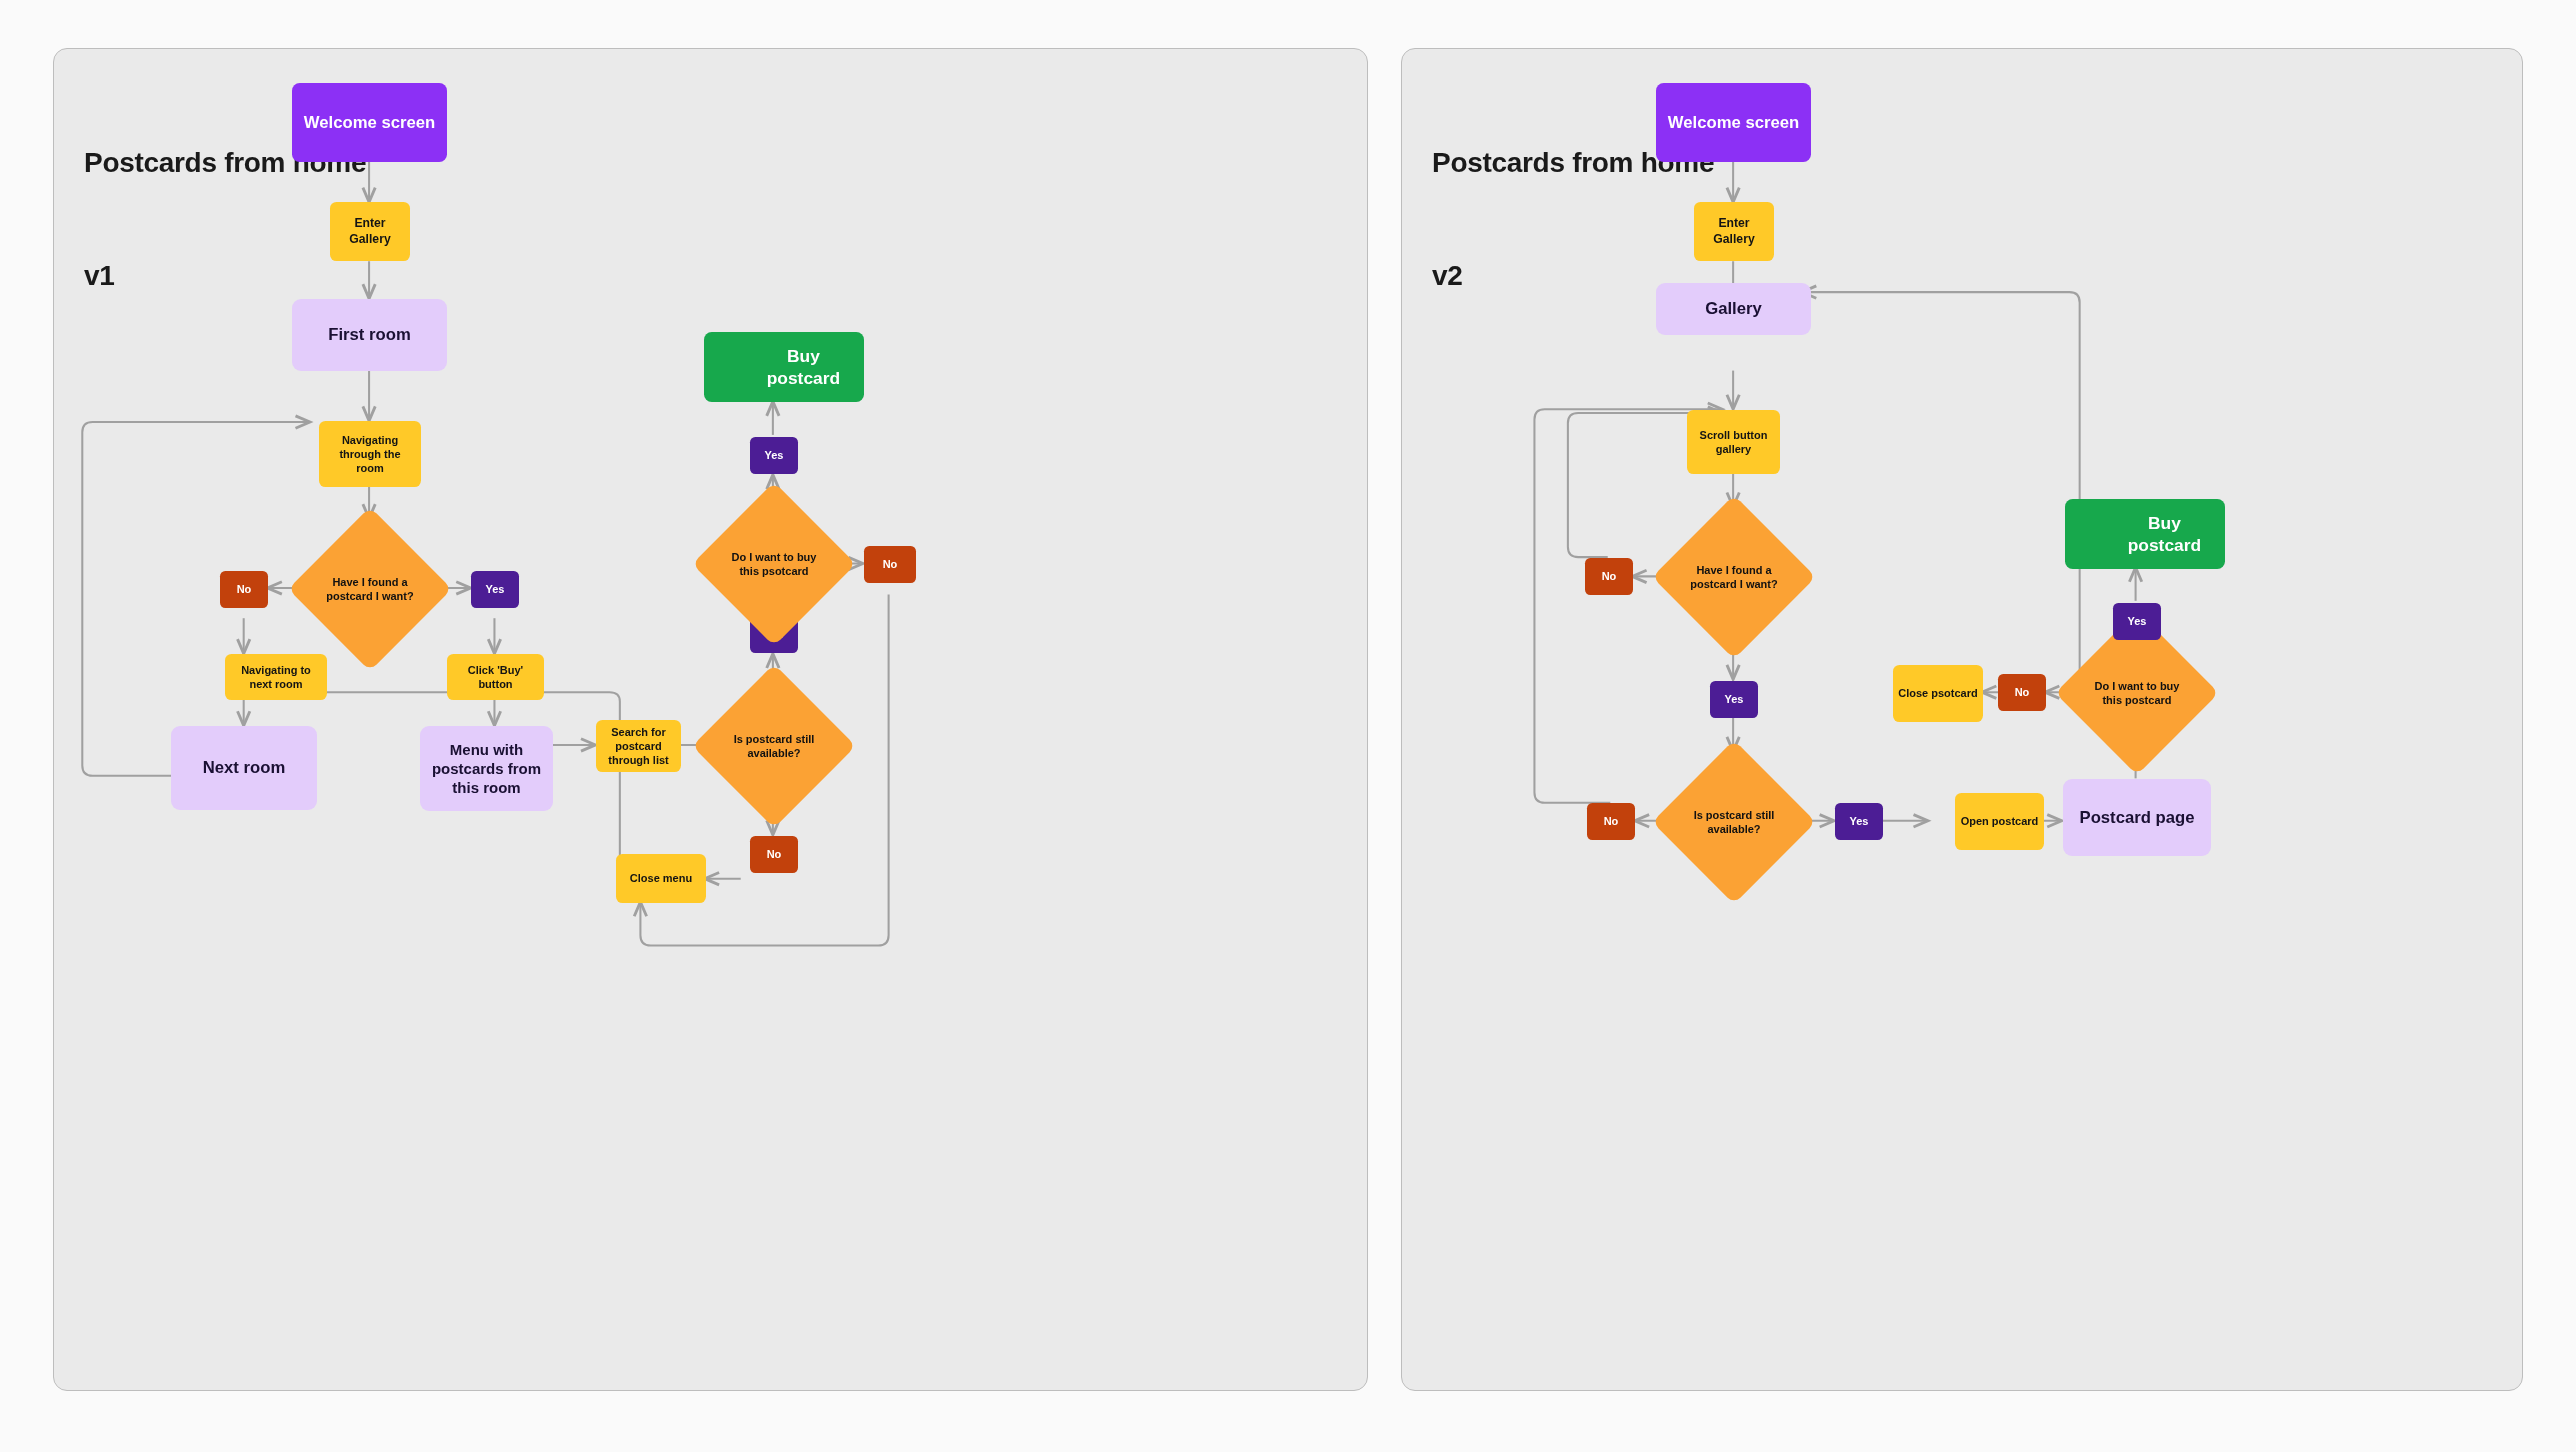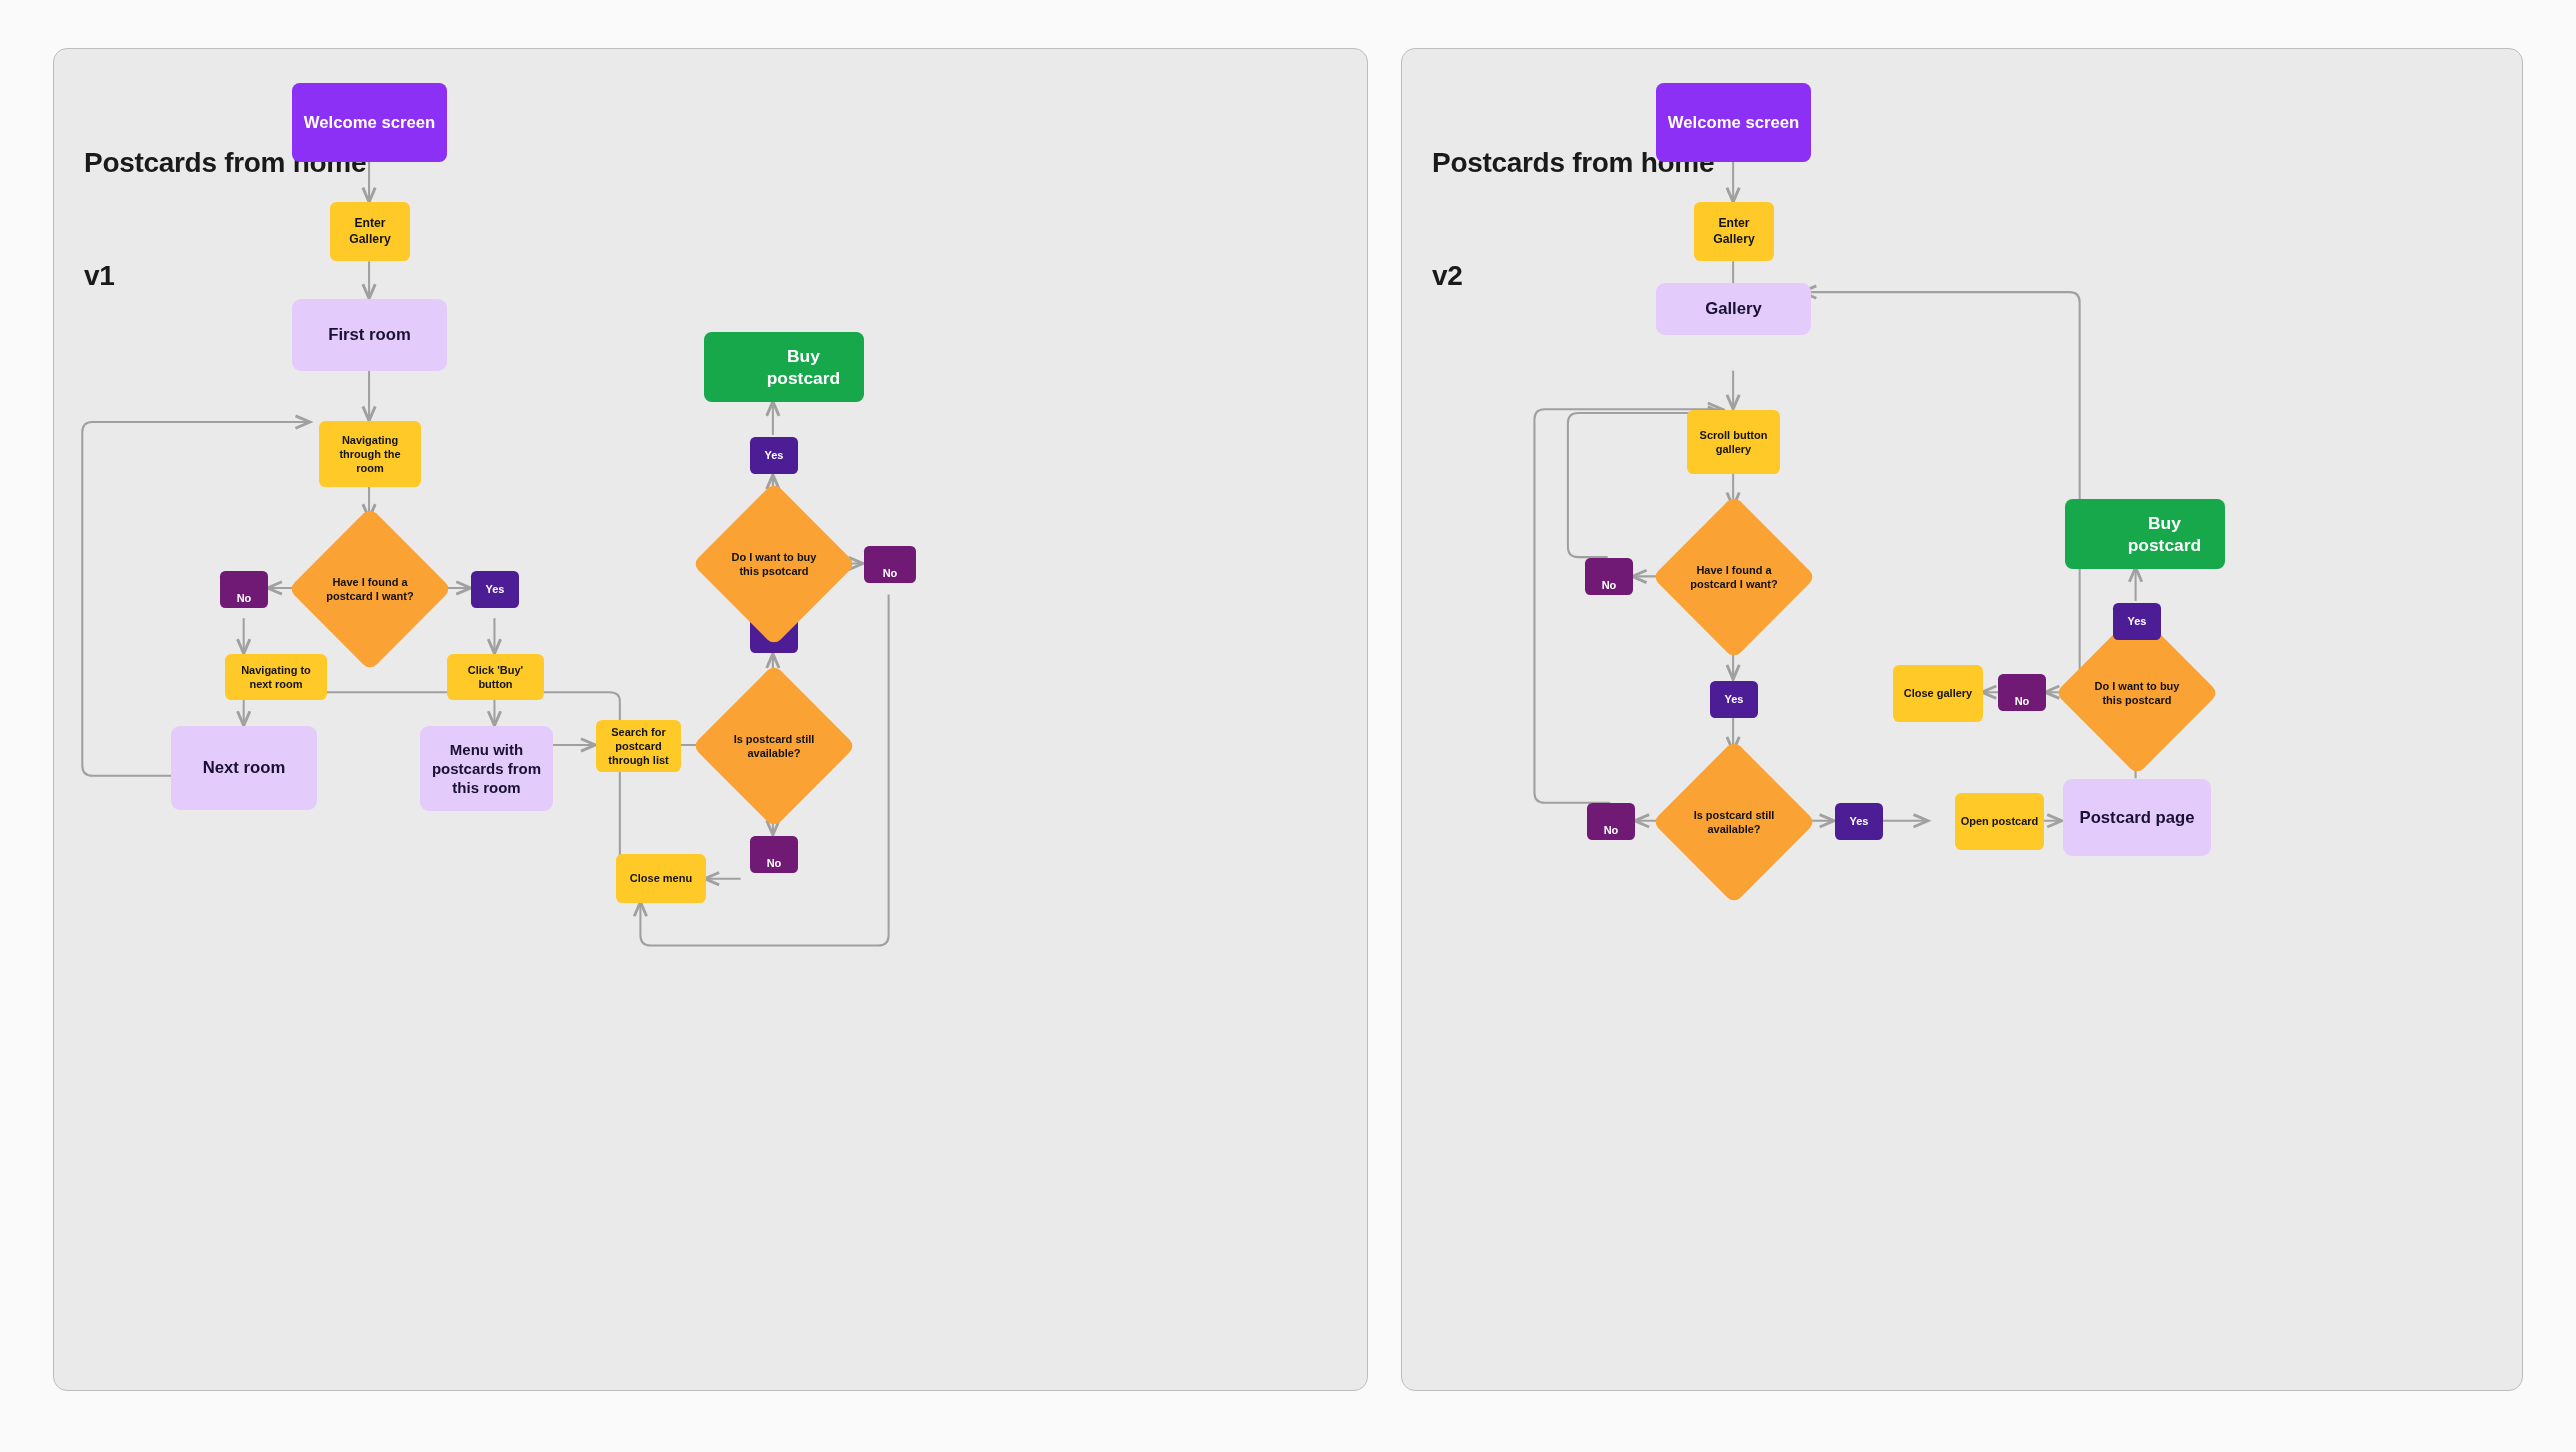--- a/index.html
+++ b/index.html
@@ -55,21 +55,21 @@
     padding:0;
   }
   .node.decision .dia{
     position:absolute;left:0;top:0;width:100%;height:100%;
     background:#fba234;
     transform:rotate(45deg);
     border-radius:9px;
   }
   .node.decision .dtxt{position:relative;z-index:2;width:88%;}
   .node.yes{ background:#4c1d95; color:#fff; font-size:11px; border-radius:5.2px;}
-  .node.no { background:#701a75; color:#fff; font-size:11px; border-radius:5.2px;align-items:flex-end;}
+  .node.no { background:#c2410c; color:#fff; font-size:11px; border-radius:5.2px;}
   .node.buy{ background:#17a84c; color:#fff; font-size:17.4px; border-radius:7.7px;padding-left:44px;}
 </style>
 </head>
 <body>
 
 <div class="canvas">
 
   <div class="panel" style="left:53px;top:48px;width:1315px;height:1343px;">
 
     <div class="panel-title">
@@ -326,21 +326,21 @@
       <div class="node decision" style="left:677px;top:586px;width:116px;height:116px;">
         <div class="dia"></div>
         <span class="dtxt">Do I want to buy this postcard</span>
       </div>
 
       <div class="node no" style="left:596px;top:625px;width:48px;height:37px;">
         <span>No</span>
       </div>
 
       <div class="node action" style="left:491px;top:616px;width:90px;height:57px;">
-        <span>Close gallery</span>
+        <span>Close psotcard</span>
       </div>
 
       <div class="node yes" style="left:711px;top:554px;width:48px;height:37px;">
         <span>Yes</span>
       </div>
 
       <div class="node buy" style="left:663px;top:450px;width:160px;height:70px;">
         <span>Buy postcard</span>
       </div>
     </div>

